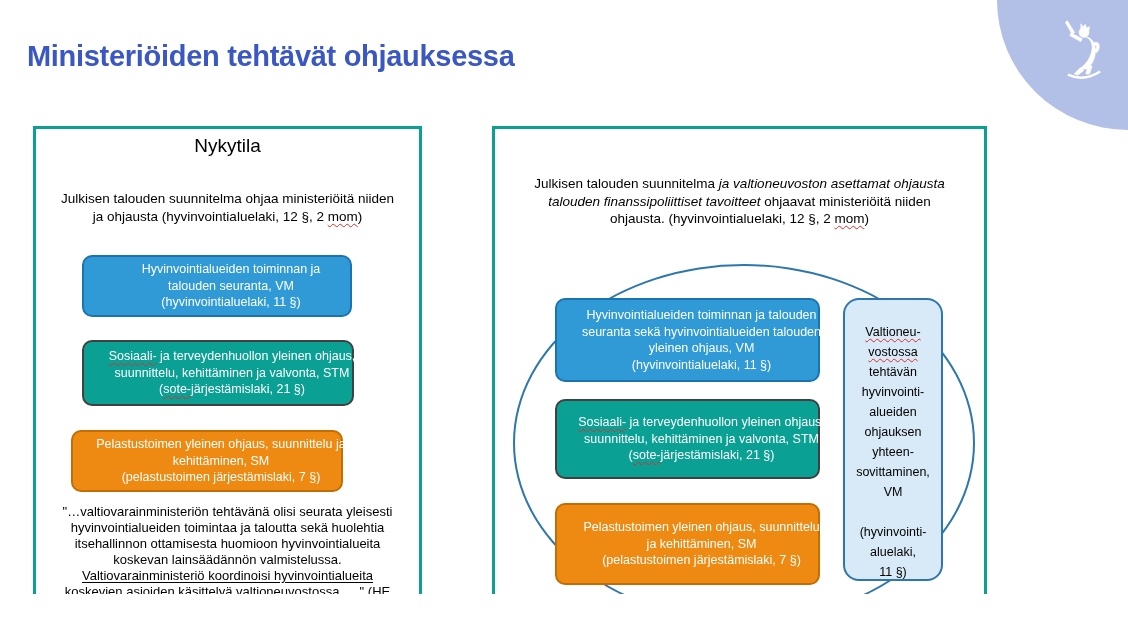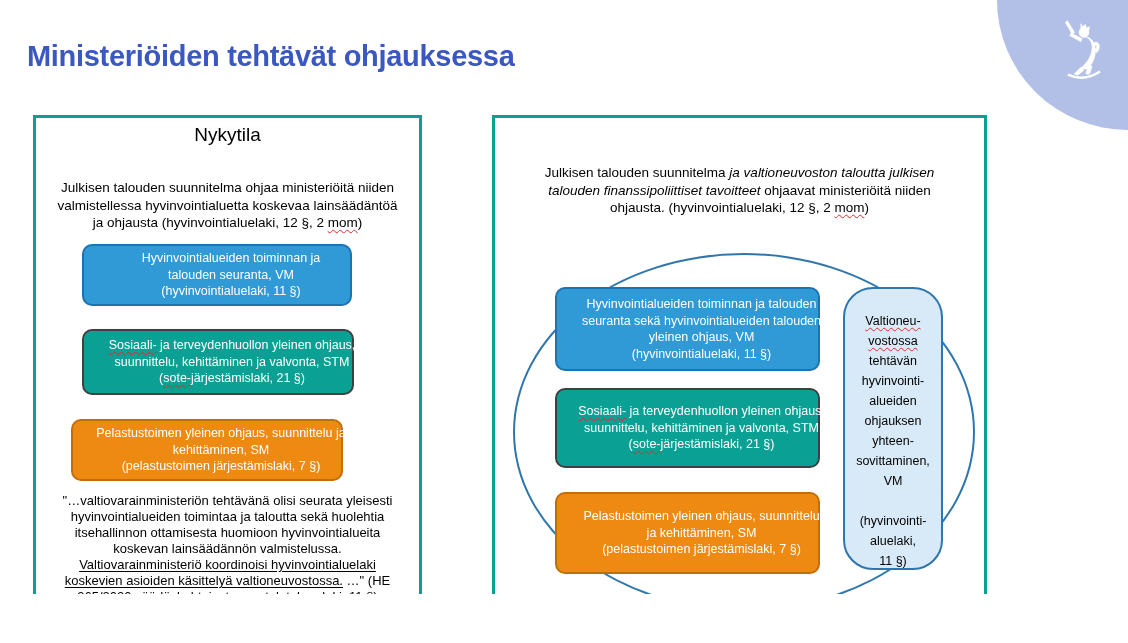--- a/index.html
+++ b/index.html
@@ -6,21 +6,21 @@
   #slide{
     position:relative;width:1128px;height:594px;background:#ffffff;
     font-family:"Liberation Sans", sans-serif;color:#111;overflow:hidden;
   }
   .title{
     position:absolute;left:27px;top:40px;font-size:29px;font-weight:700;
     color:#3A57C2;letter-spacing:-0.3px;white-space:nowrap;
   }
   .corner{position:absolute;top:0;right:0;width:138px;height:130px;}
   .panel{
-    position:absolute;background:#fff;border:3px solid #0CA094;box-sizing:border-box;
+    position:absolute;background:#fff;border:3px solid #0CA094;box-sizing:border-box;margin-top:11px;
   }
   #panel-left{left:33px;top:115px;width:389px;height:513px;}
   #panel-right{left:492px;top:115px;width:495px;height:509px;}
   .panel-header{
     position:absolute;left:0;top:6px;width:100%;text-align:center;
     font-size:19px;color:#000;
   }
   .para{
     position:absolute;width:100%;text-align:center;font-size:13.5px;
     line-height:17.5px;color:#000;
@@ -39,21 +39,21 @@
   .cbox .ln{white-space:nowrap;}
   .blue{background:#2F9AD6;border:2px solid #1B74B0;}
   .teal{background:#0AA194;border:2px solid #404040;}
   .orange{background:#EE8A11;border:2px solid #C26E04;}
   .ellipse{
     position:absolute;border:2.5px solid #2E76AD;border-radius:50%;
     box-sizing:border-box;background:transparent;
   }
   .sidebox{
     position:absolute;box-sizing:border-box;background:#D8EAF7;
-    border:2.5px solid #2E76AD;border-radius:30px;color:#000;
+    border:2.5px solid #2E76AD;border-radius:16px;color:#000;
     font-size:12.5px;line-height:20px;text-align:center;padding-top:22px;
   }
   .sq{
     text-decoration:underline;text-decoration-style:wavy;
     text-decoration-color:#DD2B2B;text-decoration-thickness:1px;
     text-underline-offset:2px;
   }
   .ul{text-decoration:underline;text-underline-offset:2px;}
   .it{font-style:italic;}
   .blank{height:20px;}
@@ -80,21 +80,20 @@
         <path d="M3 88 Q29 100 55 83" stroke-width="4" fill="none"></path>
       </g>
     </svg>
   </div>
 
   <div class="panel" id="panel-left">
     <div class="panel-header">Nykytila</div>
 
     <div class="para" style="top:61px;">
       <div class="ln">Julkisen talouden suunnitelma ohjaa ministeriöitä niiden</div>
-      <div class="ln">valmistellessa hyvinvointialuetta koskevaa lainsäädäntöä</div>
       <div class="ln"><span>ja ohjausta (hyvinvointialuelaki, 12 §, 2 </span><span class="sq">mom</span><span>)</span></div>
     </div>
 
     <div class="cbox blue" style="left:46px;top:126px;width:270px;height:62px;">
       <div class="ln">Hyvinvointialueiden toiminnan ja</div>
       <div class="ln">talouden seuranta, VM</div>
       <div class="ln">(hyvinvointialuelaki, 11 §)</div>
     </div>
 
     <div class="cbox teal" style="left:46px;top:211px;width:272px;height:66px;">
@@ -107,30 +106,30 @@
       <div class="ln">Pelastustoimen yleinen ohjaus, suunnittelu ja</div>
       <div class="ln">kehittäminen, SM</div>
       <div class="ln">(pelastustoimen järjestämislaki, 7 §)</div>
     </div>
 
     <div class="quote" style="top:375px;">
       <div class="ln">"…valtiovarainministeriön tehtävänä olisi seurata yleisesti</div>
       <div class="ln">hyvinvointialueiden toimintaa ja taloutta sekä huolehtia</div>
       <div class="ln">itsehallinnon ottamisesta huomioon hyvinvointialueita</div>
       <div class="ln">koskevan lainsäädännön valmistelussa.</div>
-      <div class="ln ul">Valtiovarainministeriö koordinoisi hyvinvointialuelaki</div>
+      <div class="ln ul">Valtiovarainministeriö koordinoisi hyvinvointialueita</div>
       <div class="ln"><span class="ul">koskevien asioiden käsittelyä valtioneuvostossa.</span><span> …" (HE</span></div>
       <div class="ln"><span>365/2020 säädöskohtaiset perustelut, </span><span class="sq">hva-laki</span><span>, 11 §)</span></div>
     </div>
   </div>
 
   <div class="panel" id="panel-right">
 
     <div class="para" style="top:46px;">
-      <div class="ln"><span>Julkisen talouden suunnitelma </span><span class="it">ja valtioneuvoston taloutta julkisen</span></div>
+      <div class="ln"><span>Julkisen talouden suunnitelma </span><span class="it">ja valtioneuvoston asettamat ohjausta</span></div>
       <div class="ln"><span class="it">talouden finanssipoliittiset tavoitteet</span><span> ohjaavat ministeriöitä niiden</span></div>
       <div class="ln"><span>ohjausta. (hyvinvointialuelaki, 12 §, 2 </span><span class="sq">mom</span><span>)</span></div>
     </div>
 
     <div class="ellipse" style="left:18px;top:135px;width:462px;height:358px;"></div>
 
     <div class="cbox blue" style="left:60px;top:169px;width:265px;height:84px;">
       <div class="ln">Hyvinvointialueiden toiminnan ja talouden</div>
       <div class="ln">seuranta sekä hyvinvointialueiden talouden</div>
       <div class="ln">yleinen ohjaus, VM</div>

